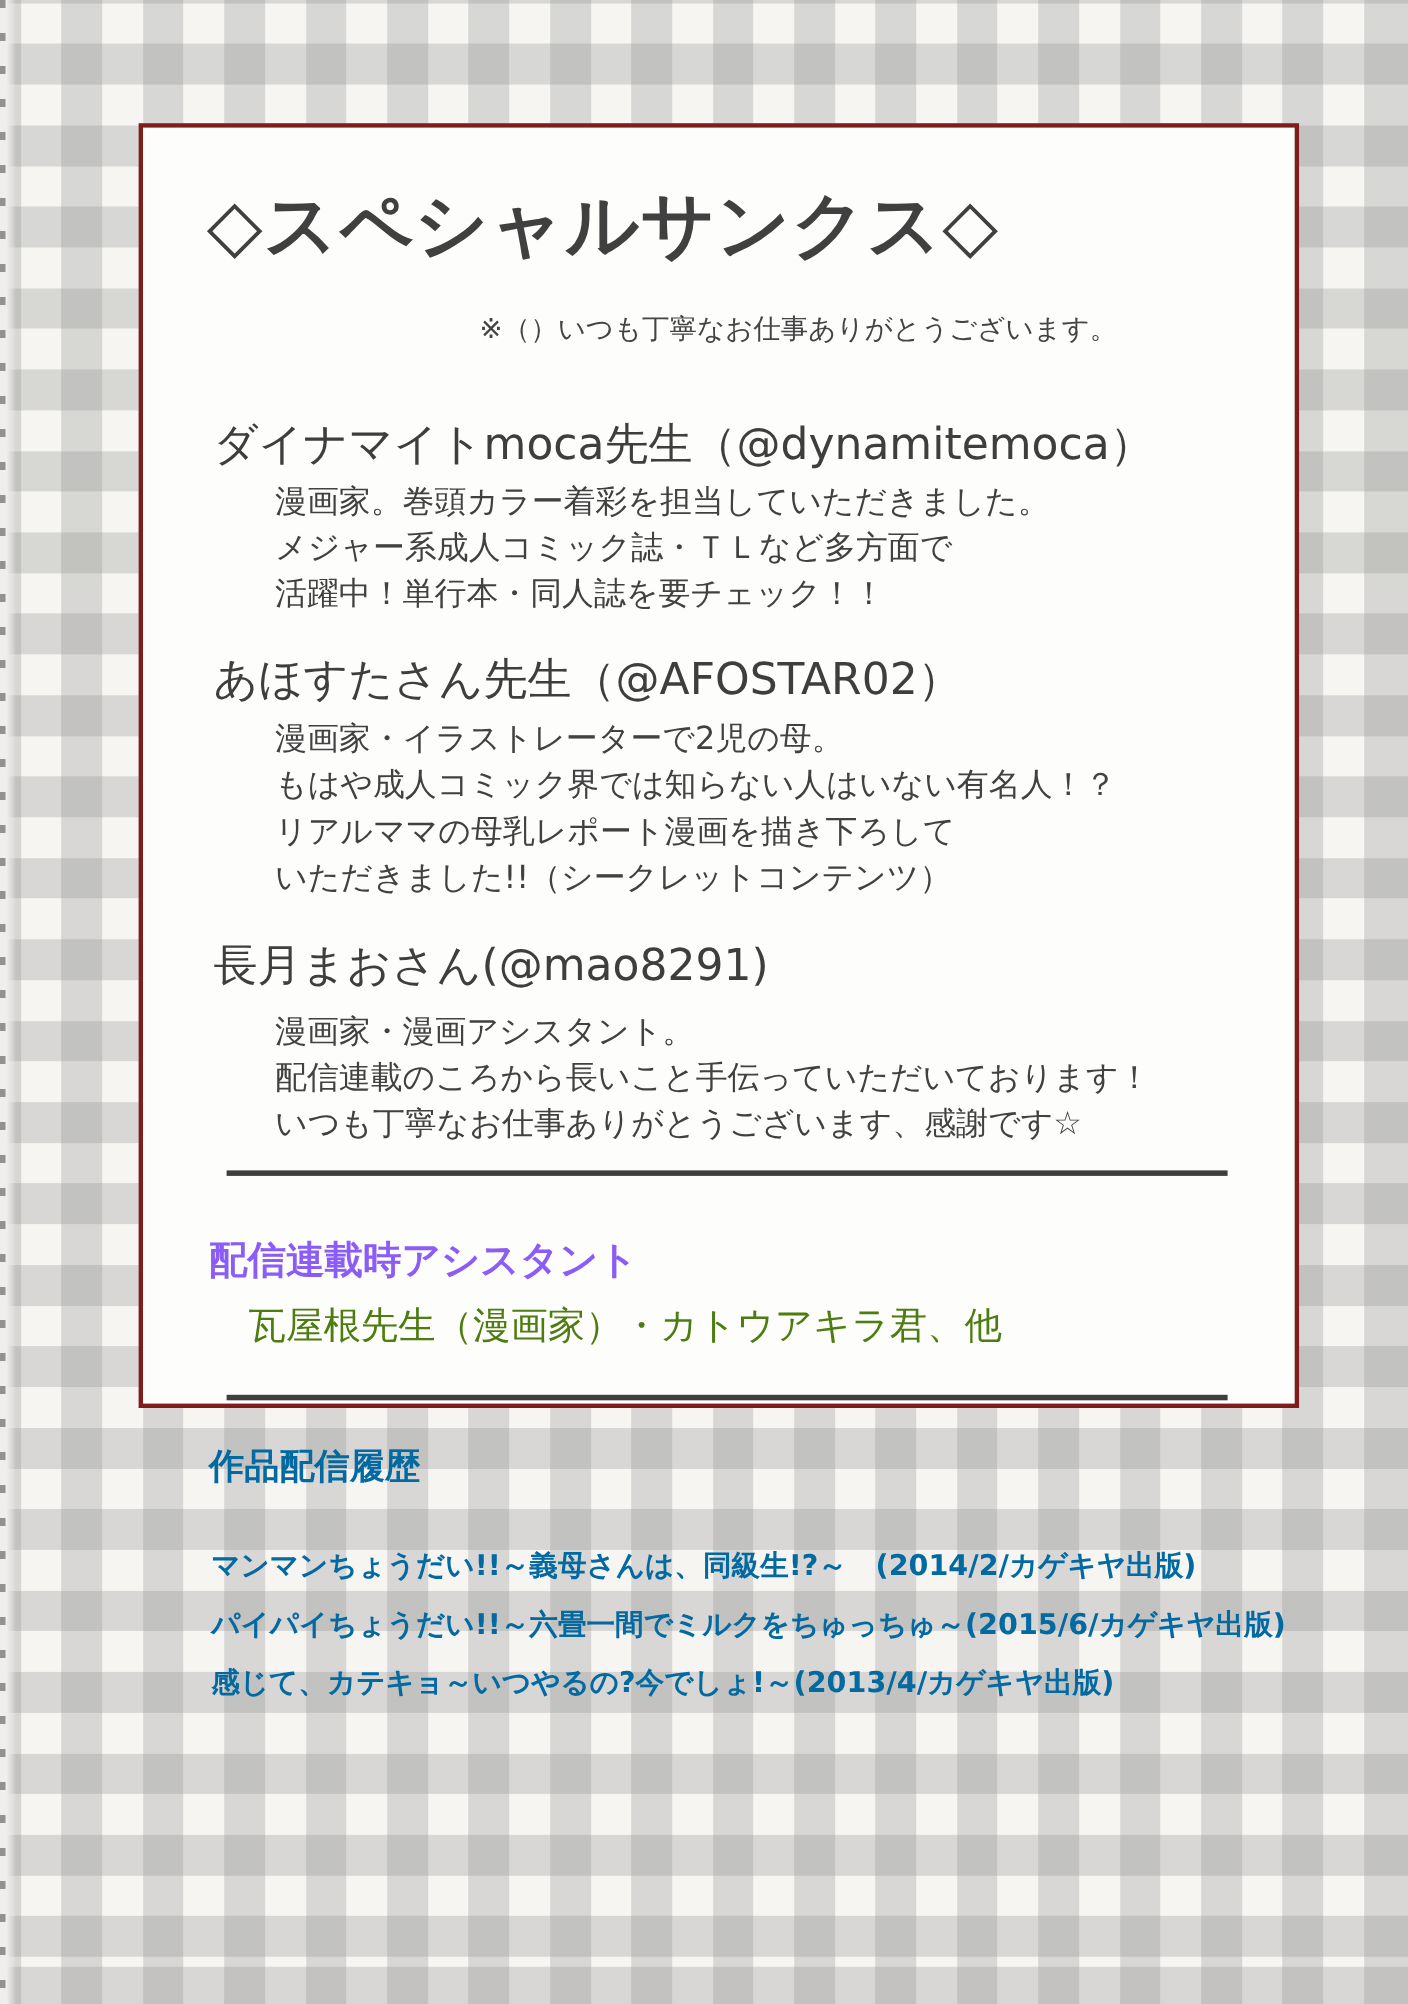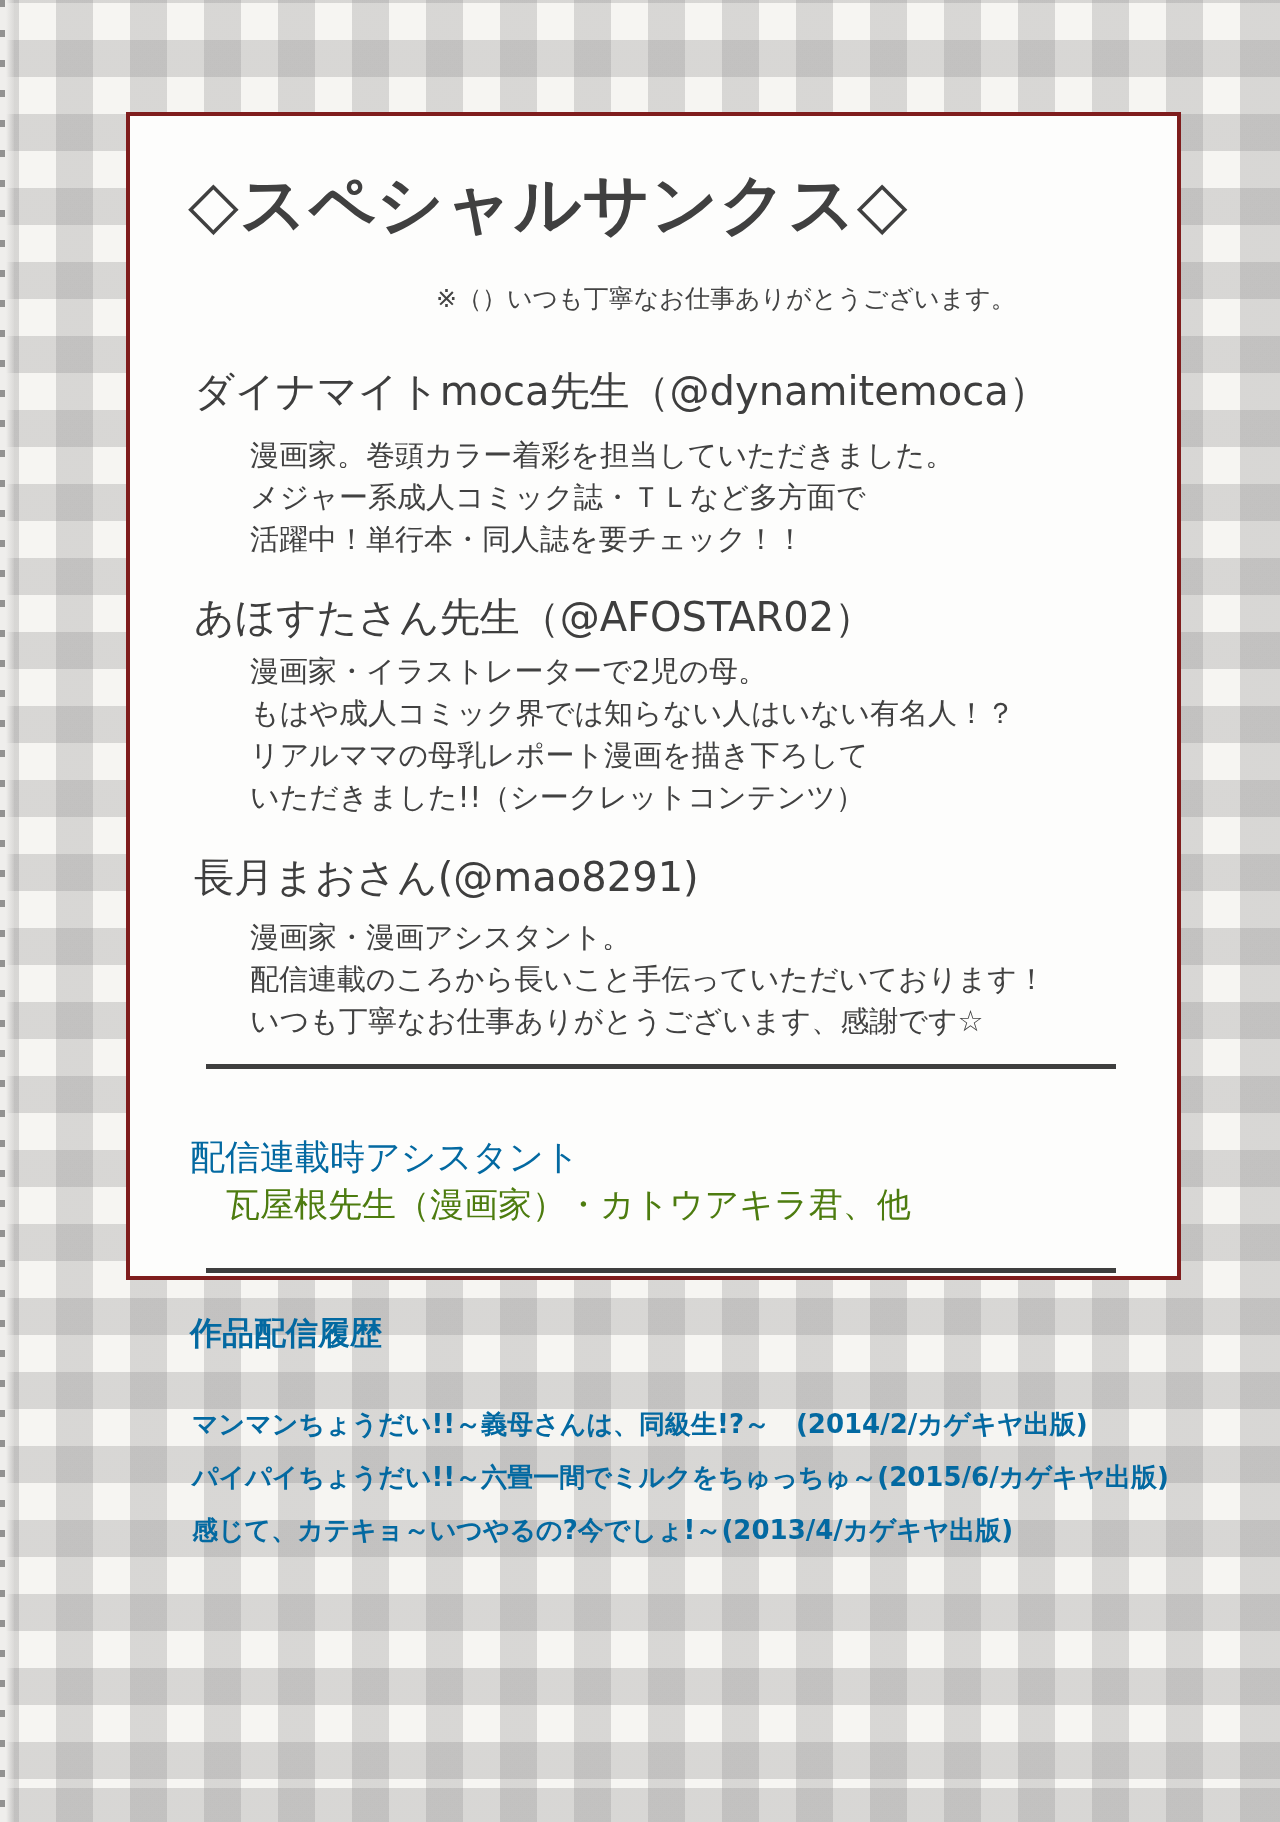--- a/index.html
+++ b/index.html
@@ -84,24 +84,23 @@
     left: 76px;
     width: 910px;
     height: 5px;
     background: #3e3e3e;
   }
   .assist-label {
     position: absolute;
     left: 60px;
     top: 1006px;
     font-size: 35px;
-    font-weight: 400;
-    color: #0369a1;
+    font-weight: 700;
+    color: #8b5cf6;
     white-space: nowrap;
-    margin-top: 12px;
   }
   .assist-names {
     position: absolute;
     left: 96px;
     top: 1066px;
     font-size: 34px;
     color: #4d7c0f;
     white-space: nowrap;
   }
   .history-label {
@@ -129,21 +128,21 @@
 
 <div class="scan-bg"></div>
 <div class="scan-edge"></div>
 
 <div class="paper">
 
   <div class="title">◇スペシャルサンクス◇</div>
 
   <div class="subtitle">※（）いつも丁寧なお仕事ありがとうございます。</div>
 
-  <div class="credit-name" style="top: 248px; text-align: right;">ダイナマイトmoca先生（@dynamitemoca）</div>
+  <div class="credit-name" style="top: 260px; text-align: right;">ダイナマイトmoca先生（@dynamitemoca）</div>
   <div class="credit-body" style="top: 318px;">漫画家。巻頭カラー着彩を担当していただきました。
 メジャー系成人コミック誌・ＴＬなど多方面で
 活躍中！単行本・同人誌を要チェック！！</div>
 
   <div class="credit-name" style="top: 474px;">あほすたさん先生（@AFOSTAR02）</div>
   <div class="credit-body" style="top: 534px;">漫画家・イラストレーターで2児の母。
 もはや成人コミック界では知らない人はいない有名人！？
 リアルママの母乳レポート漫画を描き下ろして
 いただきました!!（シークレットコンテンツ）</div>
 

